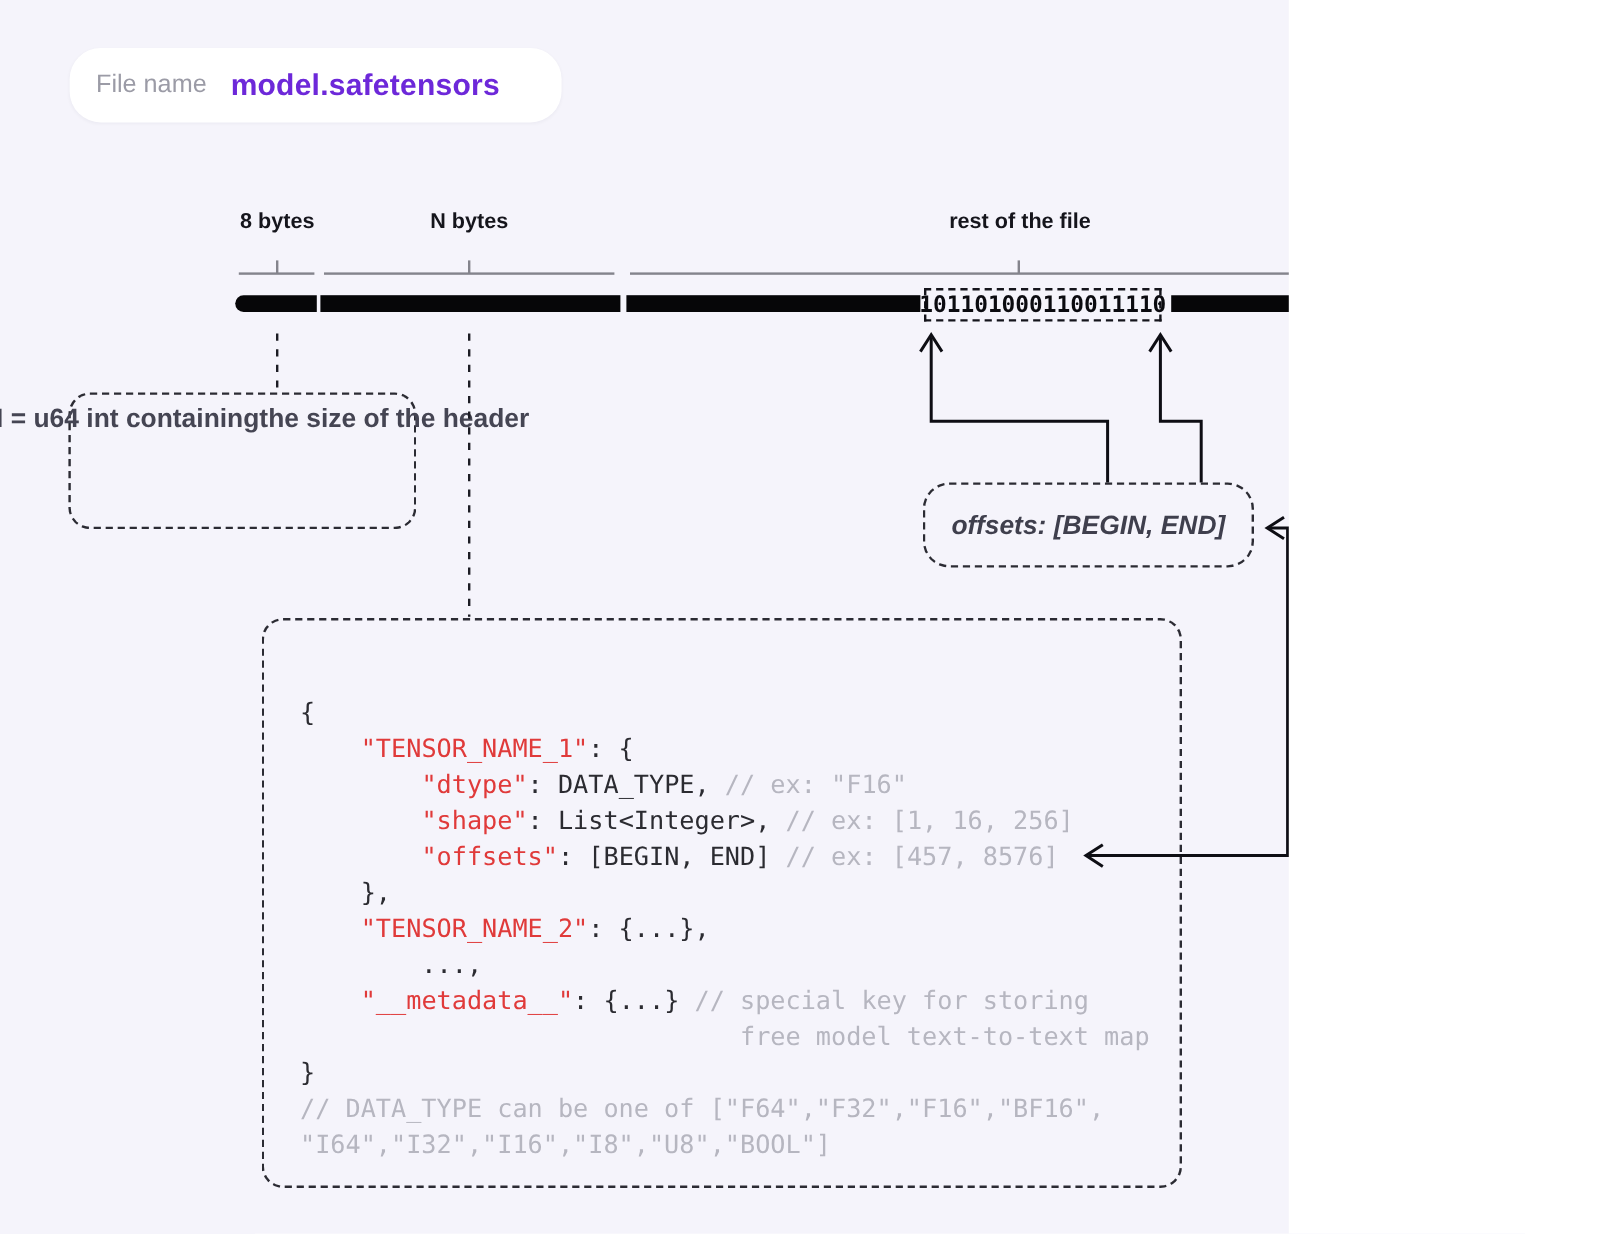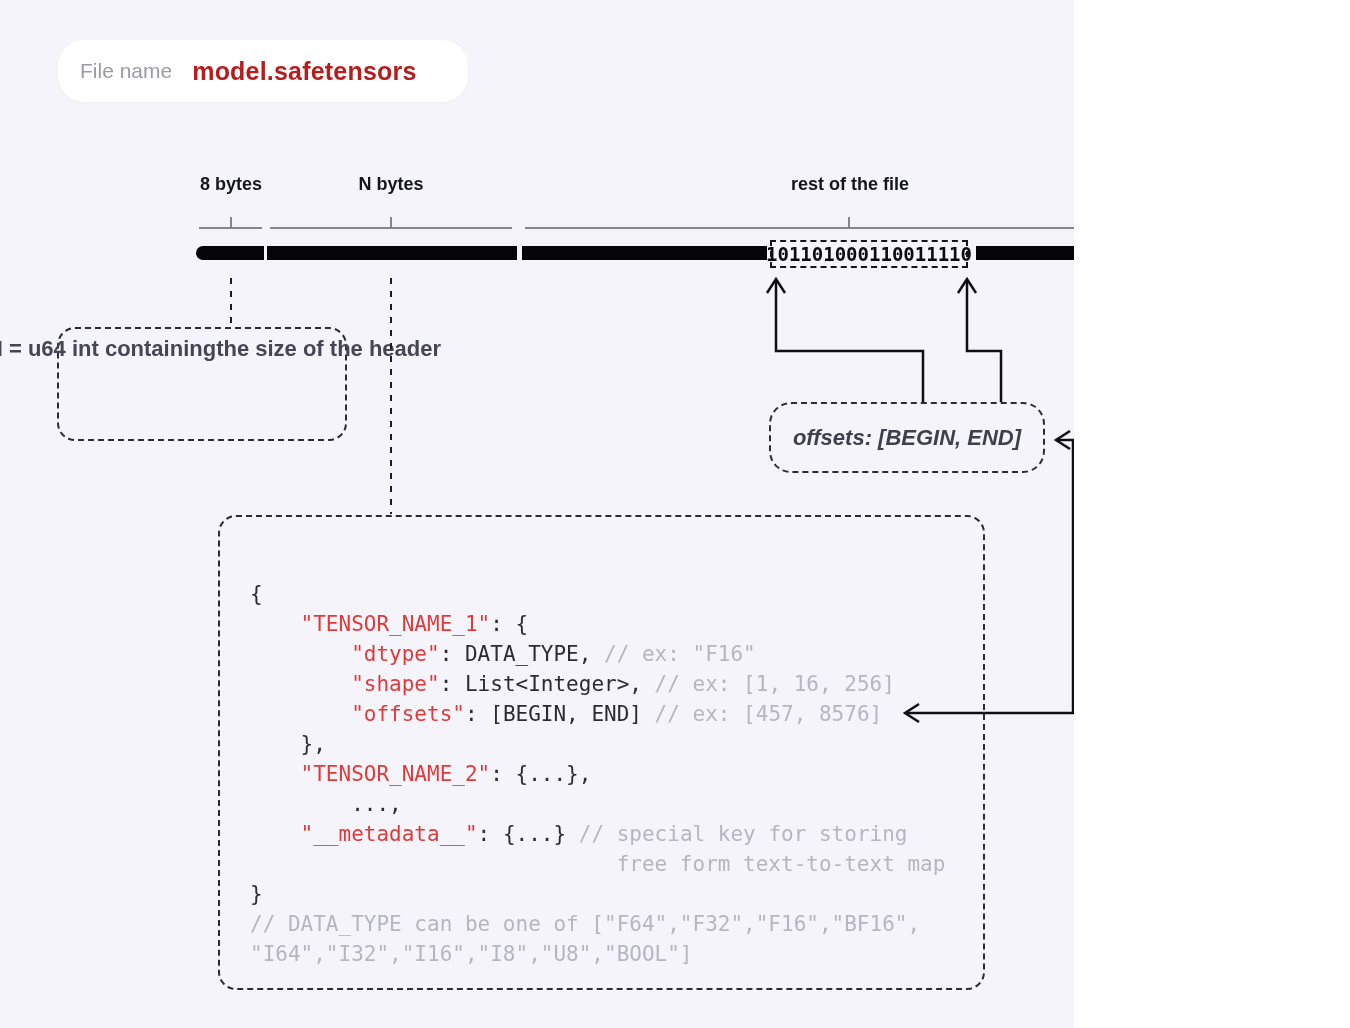--- a/index.html
+++ b/index.html
@@ -4,21 +4,21 @@
 <style>
   html,body{margin:0;padding:0;}
   body{font-family:"Liberation Sans",sans-serif;}
   #canvas{position:relative;width:1074px;height:1028px;background:#f5f4fb;overflow:hidden;}
 
   
   .pill{position:absolute;left:58px;top:40px;width:410px;height:62px;background:#ffffff;
         border-radius:26px;display:flex;align-items:center;padding-left:22px;box-sizing:border-box;
         box-shadow:0 1px 3px rgba(20,20,40,0.04);}
   .pill-label{font-size:21px;color:#9b9ba6;}
-  .pill-value{font-size:25px;font-weight:bold;color:#b91c1c;margin-left:20px;letter-spacing:.2px;}
+  .pill-value{font-size:25px;font-weight:bold;color:#6d28d9;margin-left:20px;letter-spacing:.2px;}
 
   
   .seg-label{position:absolute;top:174px;transform:translateX(-50%);font-size:18px;font-weight:bold;
              color:#15151c;white-space:nowrap;}
 
   
   .bracket{position:absolute;top:227px;height:2px;background:#84848c;}
   .tick{position:absolute;top:217px;width:2px;height:11px;background:#84848c;}
 
   
@@ -96,21 +96,21 @@
     <div class="code">
         <div class="code-line"><span class="c-dark">{</span></div>
         <div class="code-line"><span class="c-dark">    </span><span class="c-red">"TENSOR_NAME_1"</span><span class="c-dark">: {</span></div>
         <div class="code-line"><span class="c-dark">        </span><span class="c-red">"dtype"</span><span class="c-dark">: DATA_TYPE, </span><span class="c-gray">// ex: "F16"</span></div>
         <div class="code-line"><span class="c-dark">        </span><span class="c-red">"shape"</span><span class="c-dark">: List&lt;Integer&gt;, </span><span class="c-gray">// ex: [1, 16, 256]</span></div>
         <div class="code-line"><span class="c-dark">        </span><span class="c-red">"offsets"</span><span class="c-dark">: [BEGIN, END] </span><span class="c-gray">// ex: [457, 8576]</span></div>
         <div class="code-line"><span class="c-dark">    },</span></div>
         <div class="code-line"><span class="c-dark">    </span><span class="c-red">"TENSOR_NAME_2"</span><span class="c-dark">: {...},</span></div>
         <div class="code-line"><span class="c-dark">        ...,</span></div>
         <div class="code-line"><span class="c-dark">    </span><span class="c-red">"__metadata__"</span><span class="c-dark">: {...} </span><span class="c-gray">// special key for storing</span></div>
-        <div class="code-line"><span class="c-gray">                             free form text-to-text map</span></div>
+        <div class="code-line"><span class="c-gray">                             free model text-to-text map</span></div>
         <div class="code-line"><span class="c-dark">}</span></div>
         <div class="code-line"><span class="c-gray">// DATA_TYPE can be one of ["F64","F32","F16","BF16",</span></div>
         <div class="code-line"><span class="c-gray">"I64","I32","I16","I8","U8","BOOL"]</span></div>
       </div>
   </div>
 
   <svg class="overlay" width="1350" height="1028" viewBox="0 0 1350 1028">
 
     <line x1="231" y1="278" x2="231" y2="326" stroke="#1c1c24" stroke-width="2" stroke-dasharray="6 7"></line>
     <line x1="391" y1="278" x2="391" y2="514" stroke="#1c1c24" stroke-width="2" stroke-dasharray="6 7"></line>

